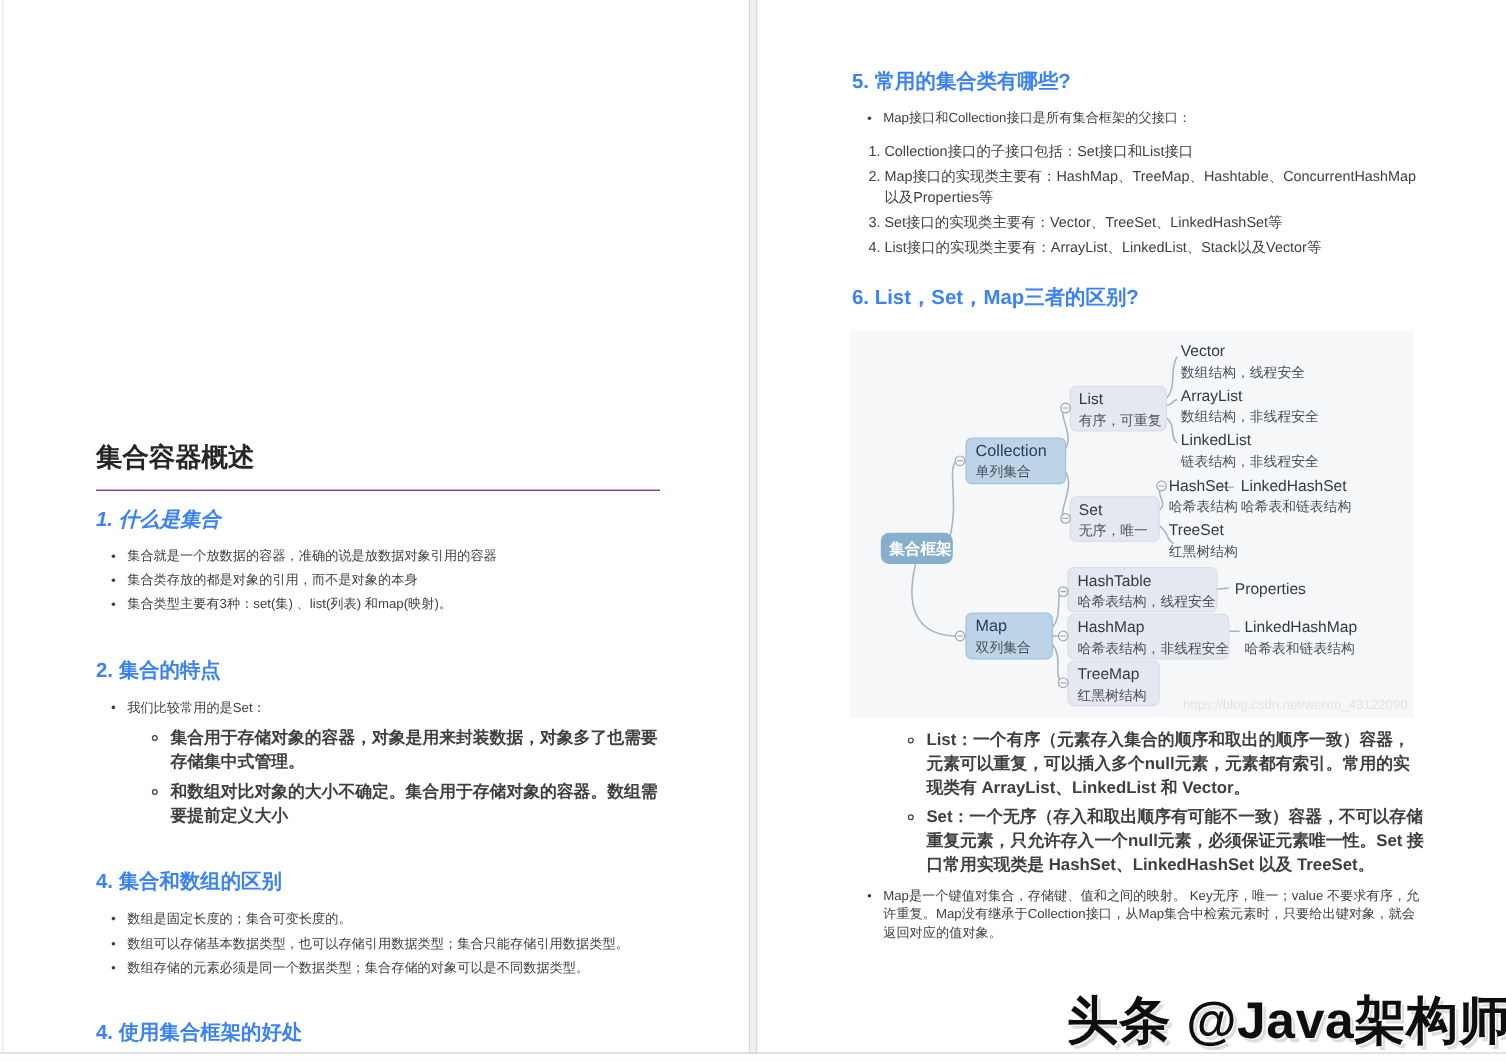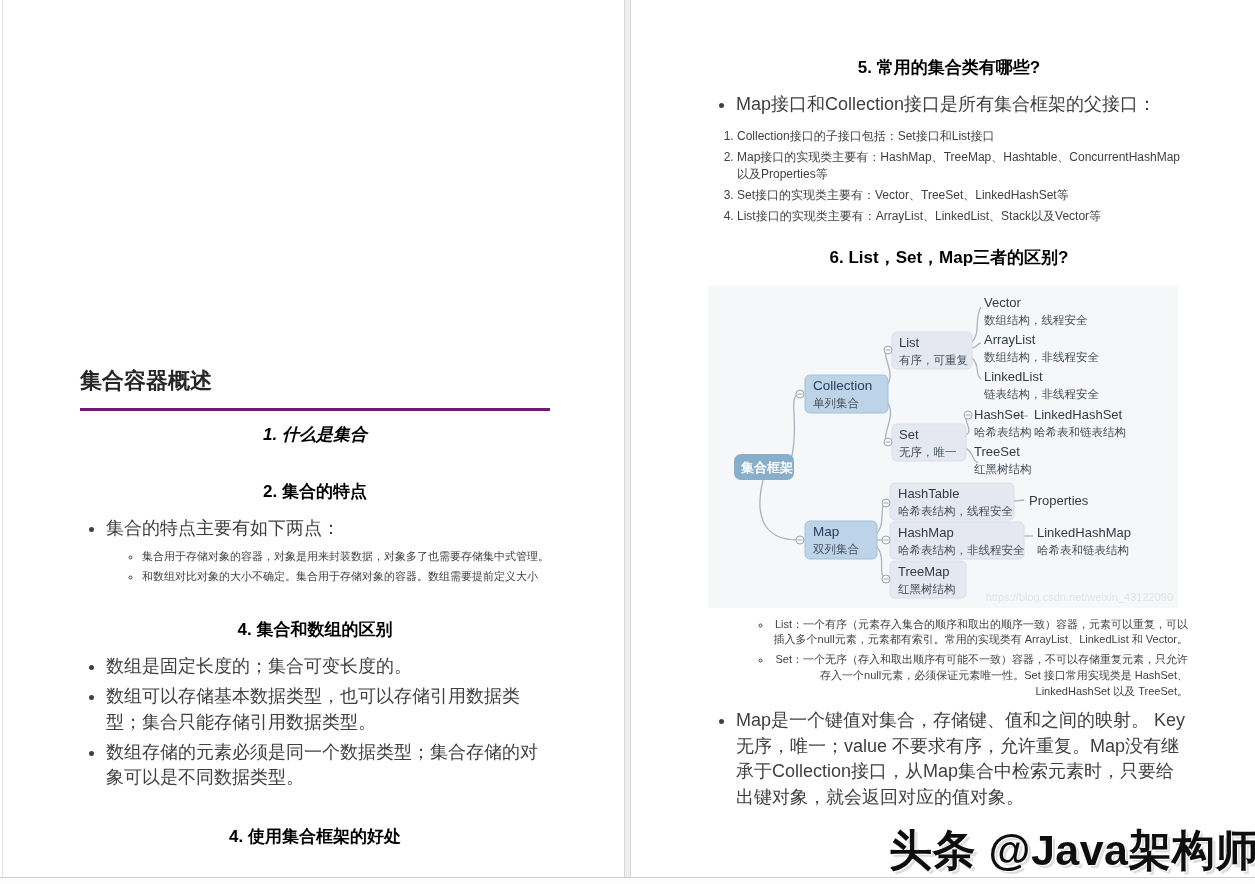--- a/index.html
+++ b/index.html
@@ -19,28 +19,28 @@
     background:#eeeeee; border-left:1px solid #d8d8d8; border-right:1px solid #d8d8d8;
   }
   .bottom-rule { position:absolute; left:0; top:877px; width:1255px; height:1px; background:#c9ced4; }
 
   .col { position:absolute; }
   .col-left  { left:80px;  top:366px; width:470px; }
   .col-right { left:710px; top:48px;  width:478px; }
 
   h1.doc-title {
     font-size:22px; font-weight:bold; color:#262626;
-    padding-bottom:12px; border-bottom:3px solid #701a75;
-  }
-  h2.sec { font-size:17px; font-weight:bold; color:#000000; margin-top:34px;text-align:center; }
+    padding-bottom:12px; border-bottom:1px solid #701a75;
+  }
+  h2.sec { font-size:17px; font-weight:bold; color:#3b82f6; margin-top:34px; }
   .col-right h2.sec:first-child { margin-top:8px; }
 
-  ul.b1 { list-style:disc; padding-left:26px; margin-top:13px; font-size:18px; line-height:1.42; }
+  ul.b1 { list-style:disc; padding-left:26px; margin-top:13px; font-size:11px; line-height:1.42; }
   ul.b1 > li { margin-bottom:4.5px; }
-  ul.b2 { list-style:circle; padding-left:24px; margin-top:7px; font-size:11px; line-height:1.42; }
+  ul.b2 { list-style:circle; padding-left:24px; margin-top:7px; font-size:14px; line-height:1.42;font-weight:bold; }
   ul.b2 > li { margin-bottom:4.5px; }
   ol.n1 { list-style:decimal; padding-left:27px; margin-top:13px; font-size:12px; line-height:1.42; }
   ol.n1 > li { margin-bottom:4px; }
   ol.n1.tight { margin-top:10px; }
 
   .diagram-panel {
     margin-top:17px; margin-left:-2px;
     width:470px; height:322px; background:#f6f7f9;
     position:relative;
   }
@@ -69,24 +69,29 @@
 <body>
 
 <div class="sheet sheet-left"></div>
 <div class="sheet sheet-right"></div>
 <div class="page-divider"></div>
 
 <div class="col col-left">
   <h1 class="doc-title">集合容器概述</h1>
 
   <h2 class="sec" style="margin-top:12px;font-style:italic;">1. 什么是集合</h2>
+  <ul class="b1">
+    <li>集合就是一个放数据的容器，准确的说是放数据对象引用的容器</li>
+    <li>集合类存放的都是对象的引用，而不是对象的本身</li>
+    <li>集合类型主要有3种：set(集) 、list(列表) 和map(映射)。</li>
+  </ul>
 
   <h2 class="sec">2. 集合的特点</h2>
   <ul class="b1">
-    <li>集合的特点主要有如下两点：</li>
+    <li>我们比较常用的是Set：</li>
   </ul>
   <ul class="b2" style="padding-left:62px;">
     <li>集合用于存储对象的容器，对象是用来封装数据，对象多了也需要存储集中式管理。</li>
     <li>和数组对比对象的大小不确定。集合用于存储对象的容器。数组需要提前定义大小</li>
   </ul>
 
   <h2 class="sec">4. 集合和数组的区别</h2>
   <ul class="b1">
     <li>数组是固定长度的；集合可变长度的。</li>
     <li>数组可以存储基本数据类型，也可以存储引用数据类型；集合只能存储引用数据类型。</li>
@@ -220,21 +225,21 @@
         <circle class="collapse-dot" cx="178" cy="254" r="4"></circle>
           <line x1="175.5" y1="254" x2="180.5" y2="254" stroke="#9aa8b6"></line>
         <circle class="collapse-dot" cx="178" cy="293" r="4"></circle>
           <line x1="175.5" y1="293" x2="180.5" y2="293" stroke="#9aa8b6"></line>
       </g>
 
       <text class="t-wm" x="465" y="315" text-anchor="end">https://blog.csdn.net/weixin_43122090</text>
     </svg>
   </div>
 
-  <ul class="b2" style="padding-left:62px; margin-top:9px;text-align:right;">
+  <ul class="b2" style="padding-left:62px; margin-top:9px;">
     <li>List：一个有序（元素存入集合的顺序和取出的顺序一致）容器，元素可以重复，可以插入多个null元素，元素都有索引。常用的实现类有 ArrayList、LinkedList 和 Vector。</li>
     <li>Set：一个无序（存入和取出顺序有可能不一致）容器，不可以存储重复元素，只允许存入一个null元素，必须保证元素唯一性。Set 接口常用实现类是 HashSet、LinkedHashSet 以及 TreeSet。</li>
   </ul>
   <ul class="b1" style="margin-top:9px;">
     <li>Map是一个键值对集合，存储键、值和之间的映射。 Key无序，唯一；value 不要求有序，允许重复。Map没有继承于Collection接口，从Map集合中检索元素时，只要给出键对象，就会返回对应的值对象。</li>
   </ul>
 
 </div>
 
 <div class="footer-watermark">头条 @Java架构师追风</div>

